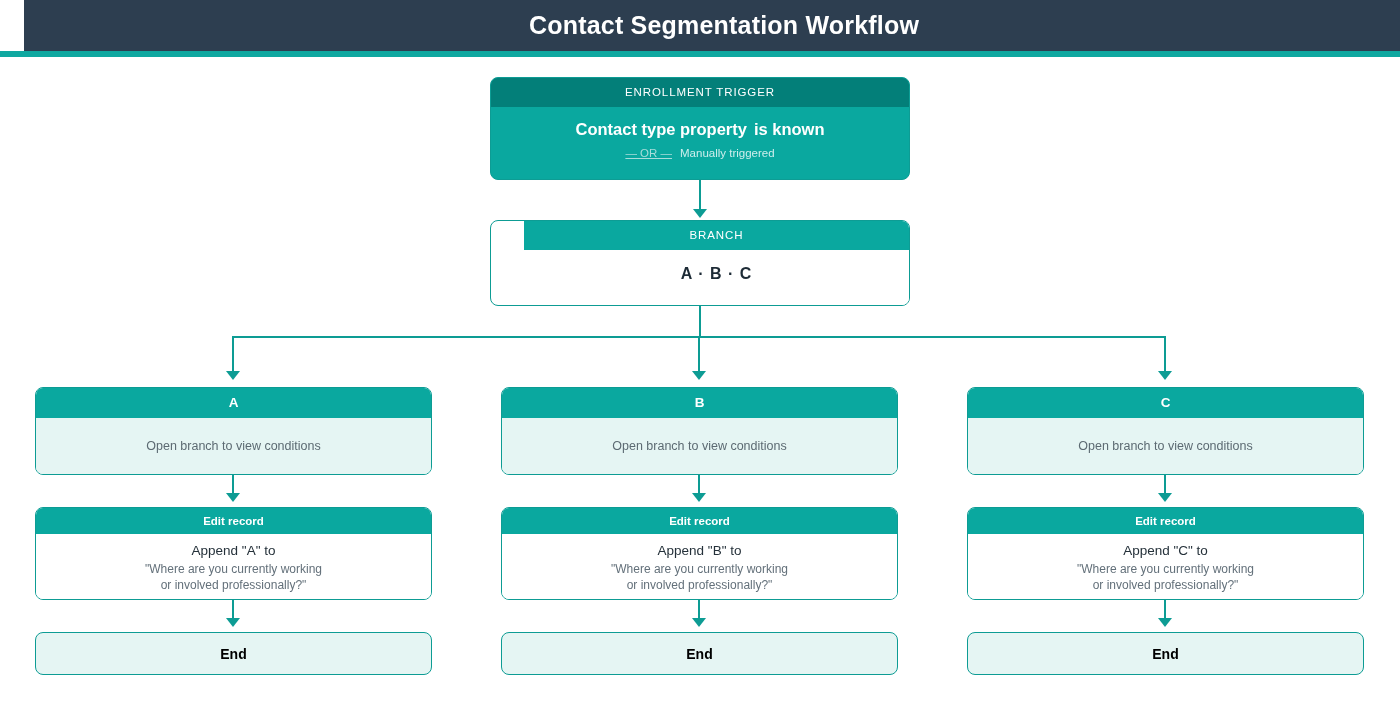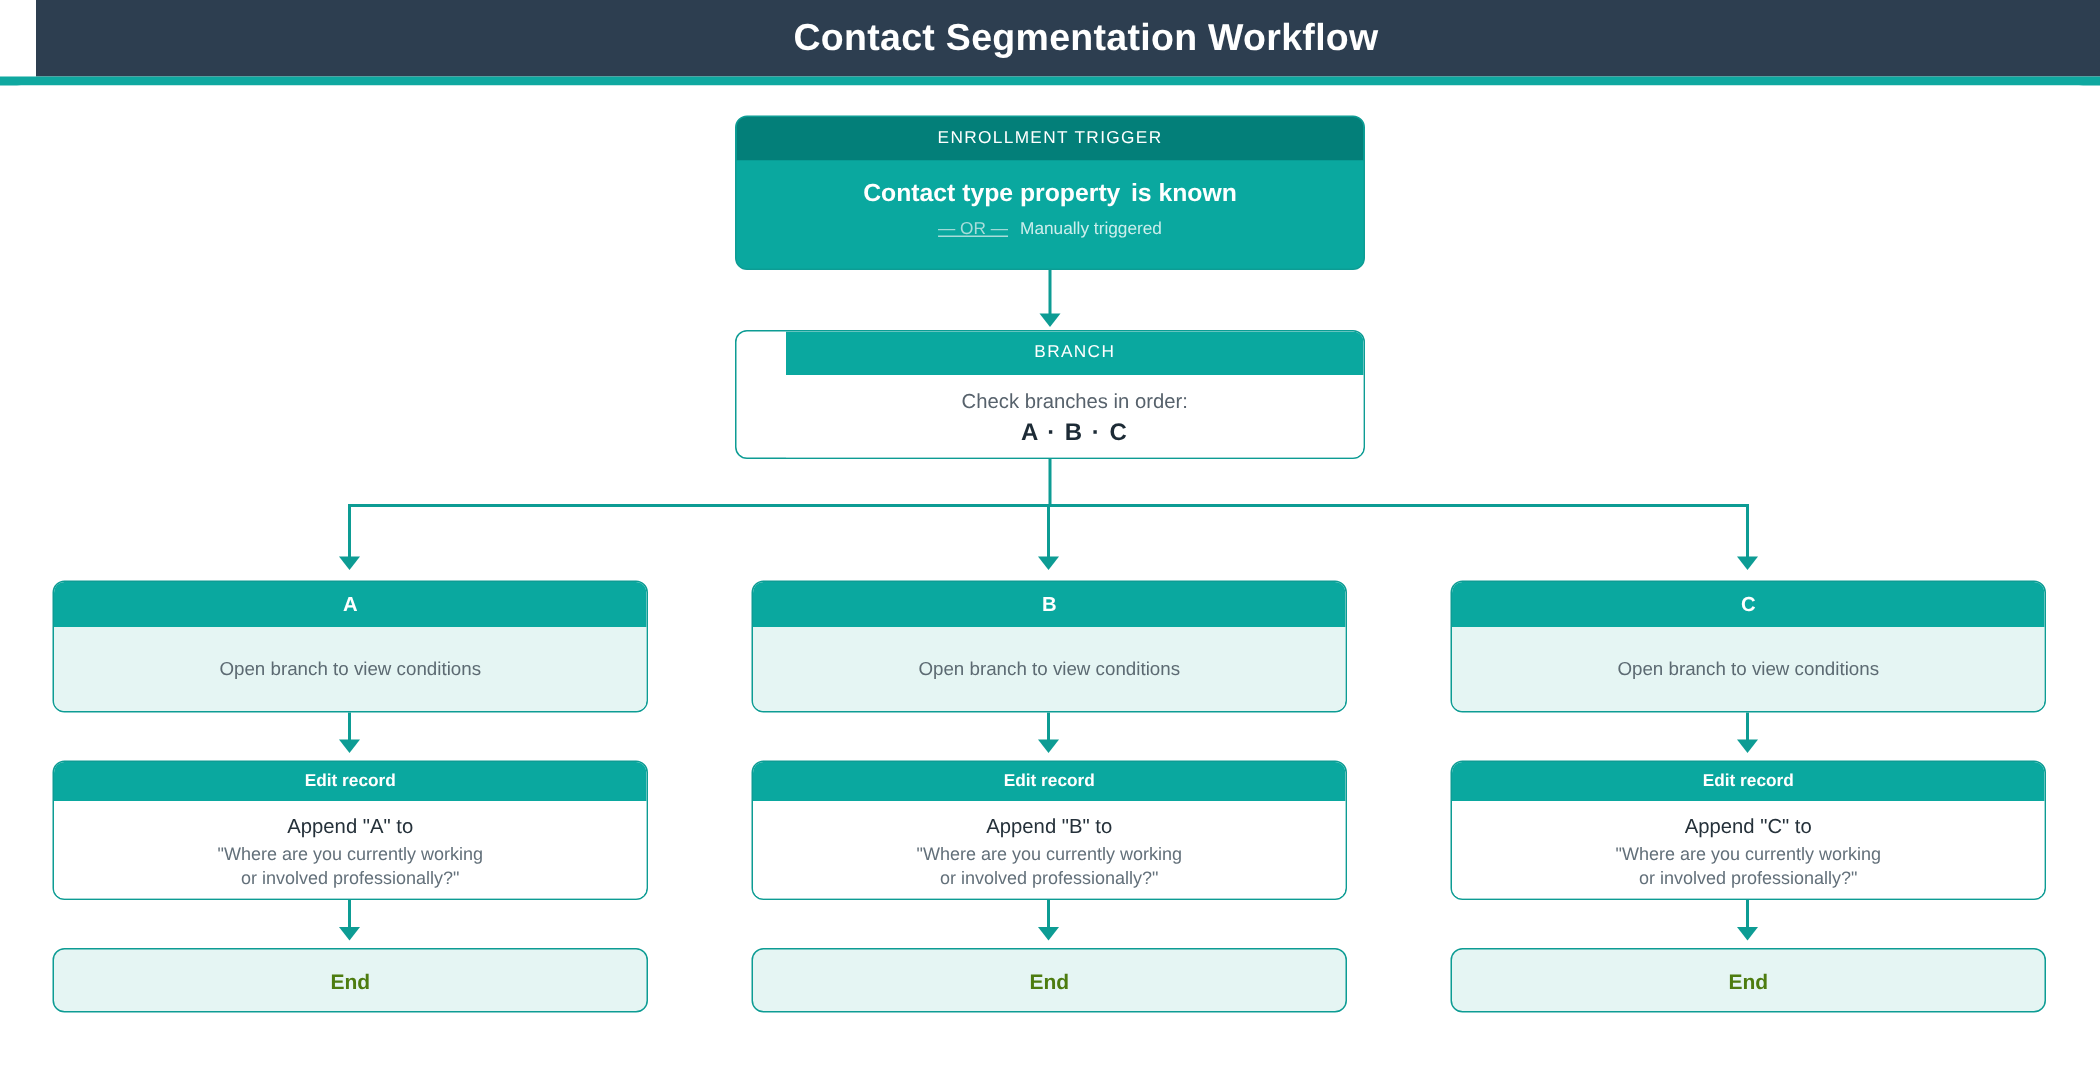--- a/index.html
+++ b/index.html
@@ -188,21 +188,21 @@
     border: 1px solid #0d9c94;
     background: #e5f5f3;
     border-radius: 8px;
     display: flex;
     align-items: center;
     justify-content: center;
     position: absolute;
     box-sizing: border-box;
   }
   .end-label {
-    color: #4d7c0f;
+    color: #000000;
     font-size: 14px;
     font-weight: bold;
   }
 
   
   .conn {
     position: absolute;
     background: #0d9c94;
   }
   .conn-v { width: 2px; }
@@ -236,21 +236,20 @@
       </div>
     </div>
   </div>
 
   <div class="conn conn-v" style="left:699px; top:123px; height:31px;"></div>
   <div class="arrow-down" style="left:693px; top:152px;"></div>
 
   <div class="card branch-card">
     <div class="card-head branch-head">BRANCH</div>
     <div class="card-body branch-body">
-      <div class="branch-caption">Check branches in order:</div>
       <div class="branch-letters">A · B · C</div>
     </div>
   </div>
 
   <div class="conn conn-v" style="left:699px; top:249px; height:31px;"></div>
   <div class="conn conn-h" style="left:233px; top:279px; width:933px;"></div>
 
   <div class="conn conn-v" style="left:232px; top:279px; height:37px;"></div>
   <div class="arrow-down" style="left:226px; top:314px;"></div>
 

